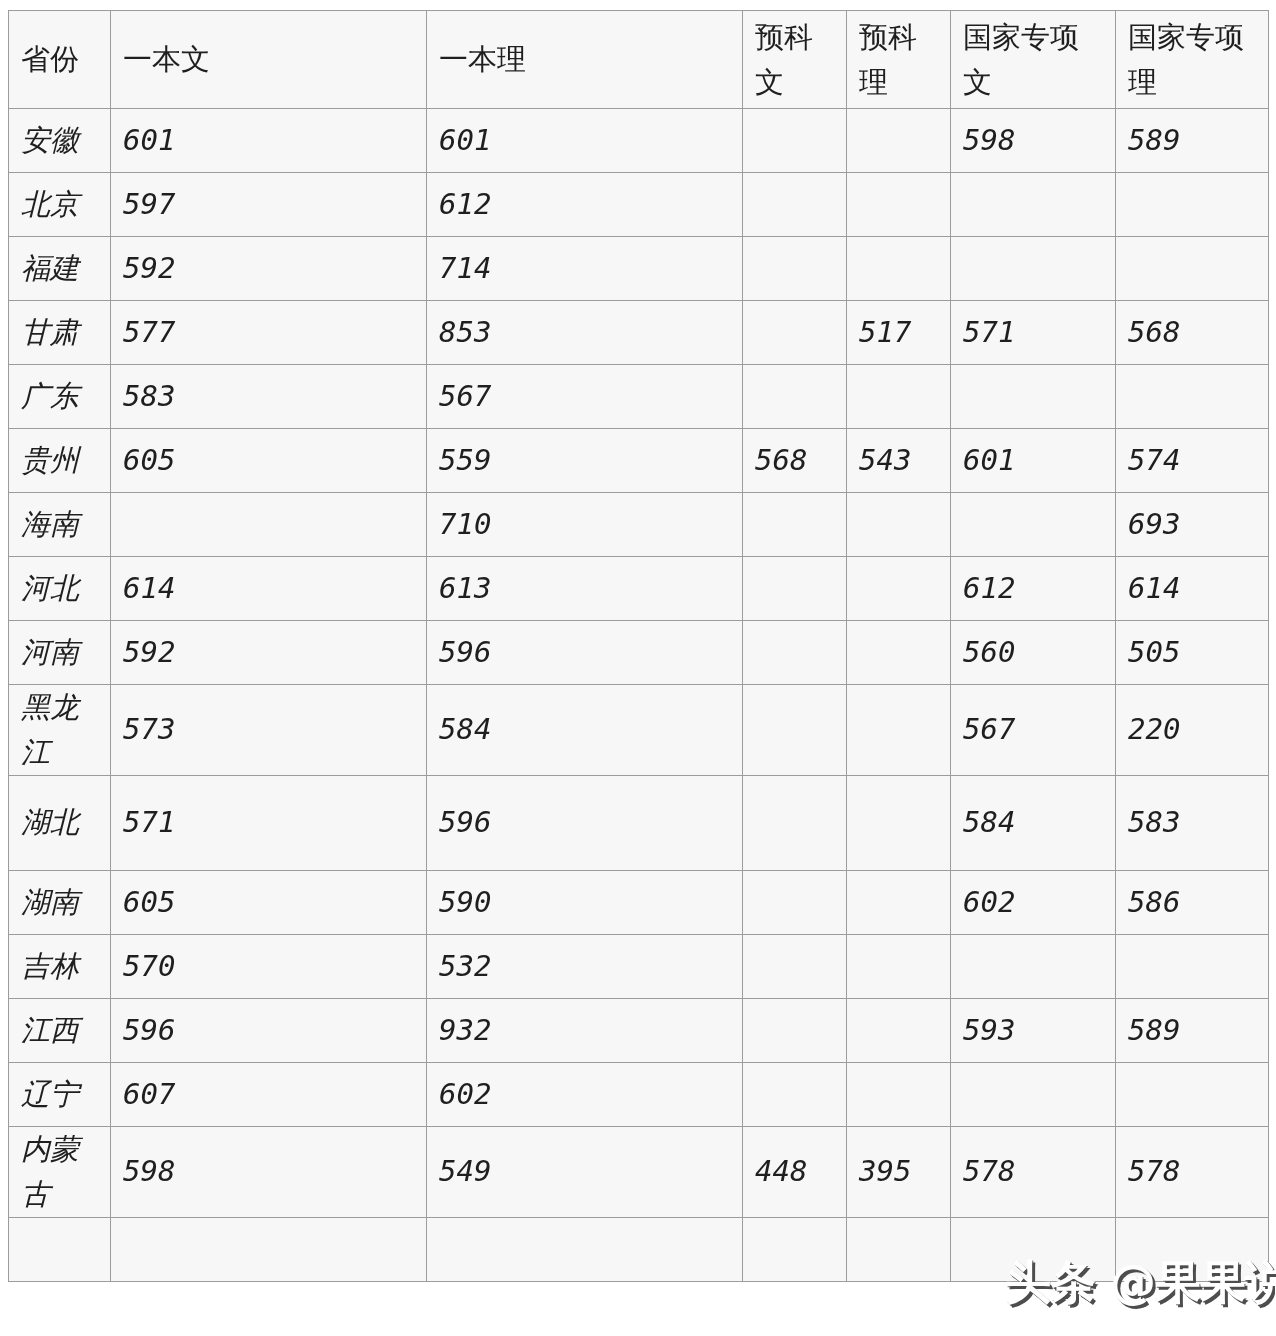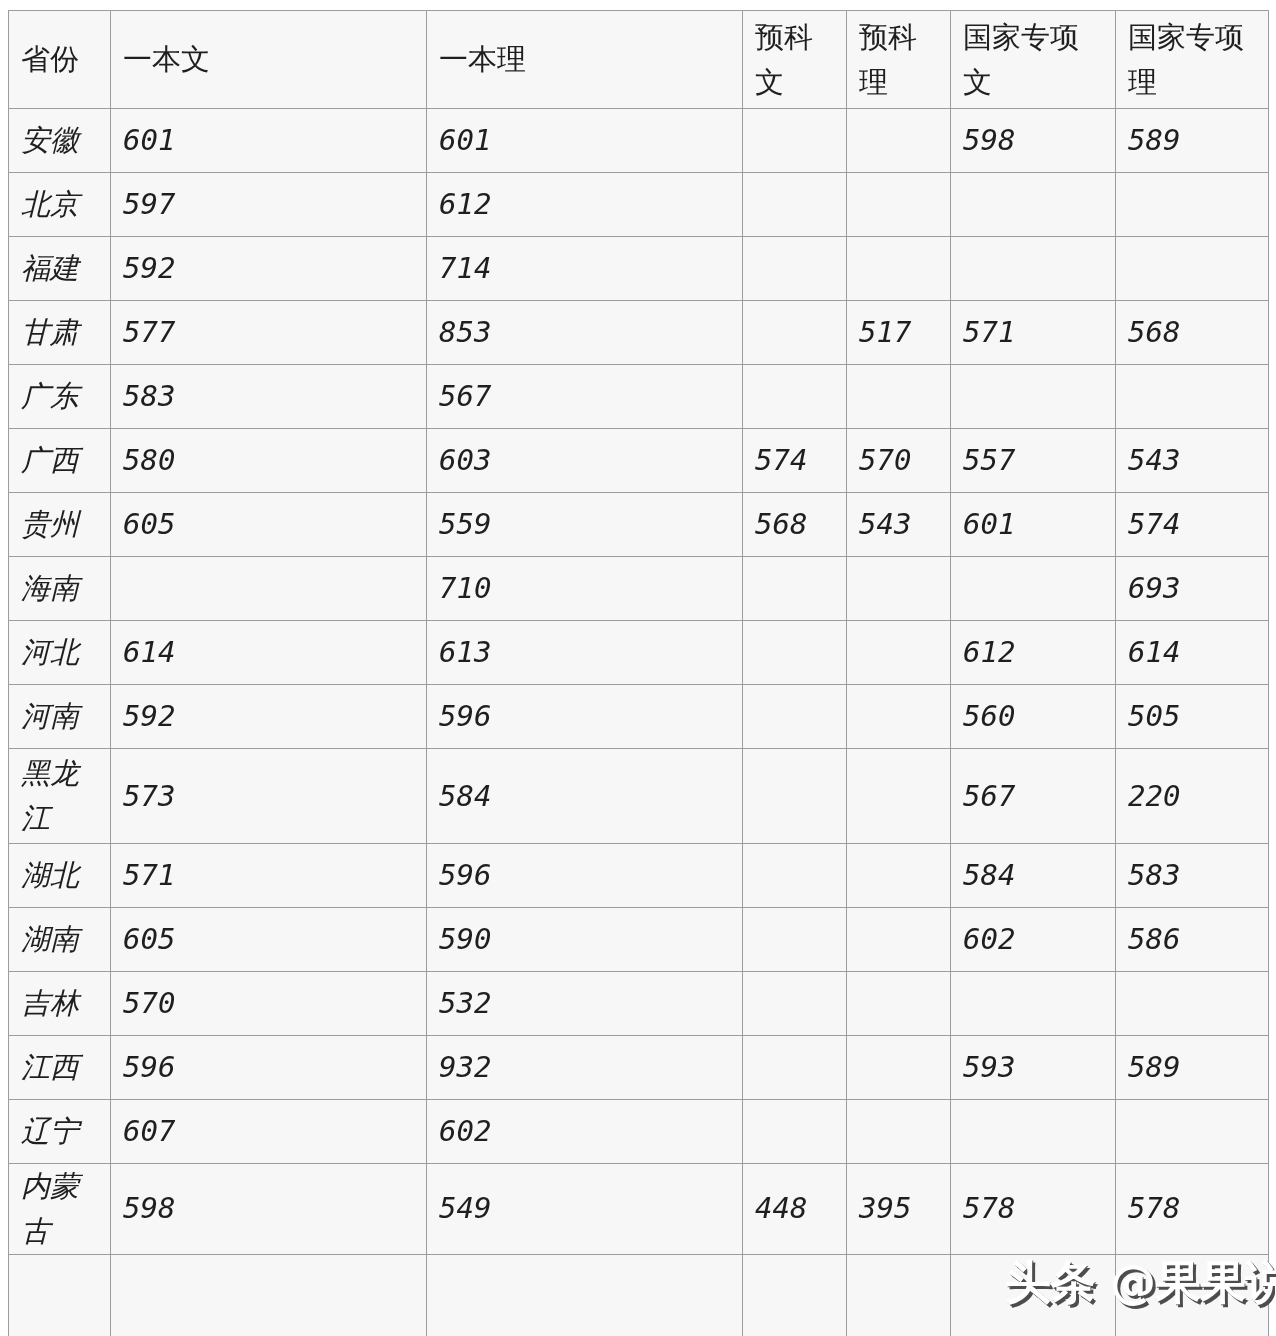--- a/index.html
+++ b/index.html
@@ -128,29 +128,20 @@
       <tr>
         <td>广东</td>
         <td>583</td>
         <td>567</td>
         <td></td>
         <td></td>
         <td></td>
         <td></td>
       </tr>
       <tr>
-        <td>广西</td>
-        <td>580</td>
-        <td>603</td>
-        <td>574</td>
-        <td>570</td>
-        <td>557</td>
-        <td>543</td>
-      </tr>
-      <tr>
         <td>贵州</td>
         <td>605</td>
         <td>559</td>
         <td>568</td>
         <td>543</td>
         <td>601</td>
         <td>574</td>
       </tr>
       <tr>
         <td>海南</td>

